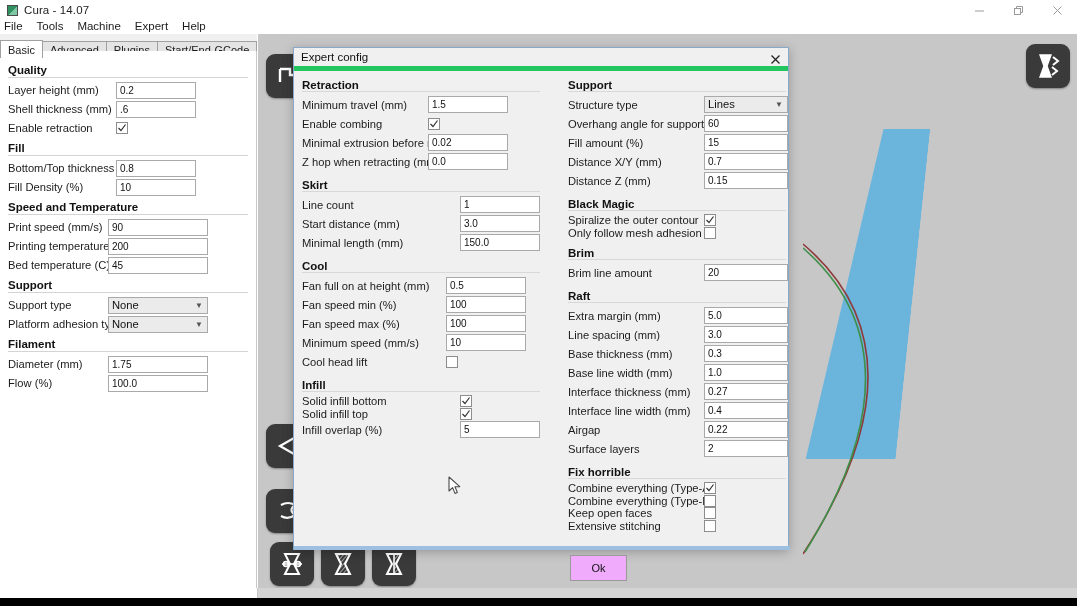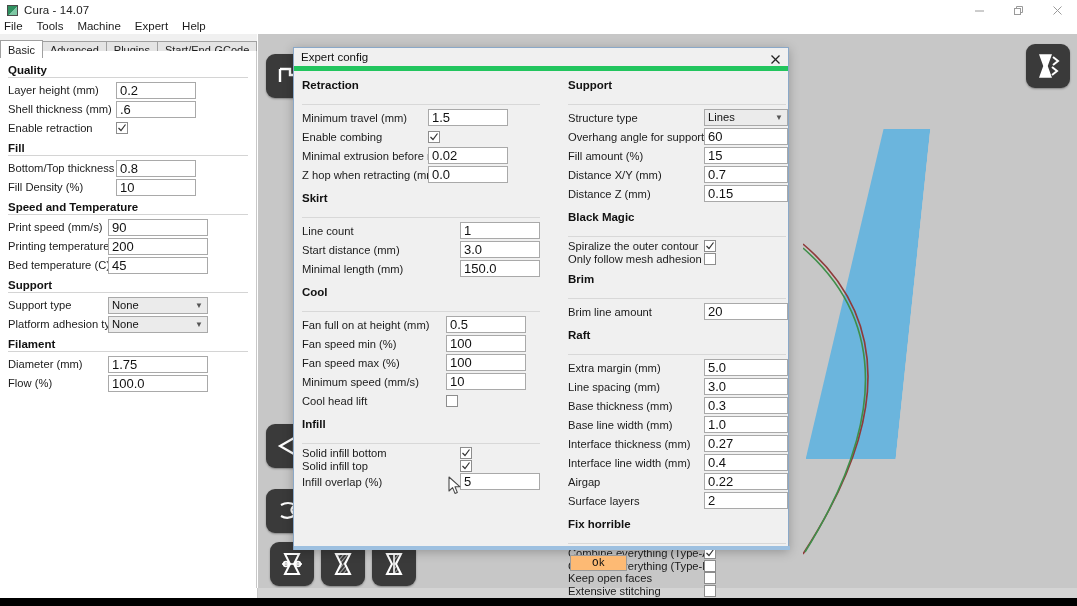--- a/index.html
+++ b/index.html
@@ -106,21 +106,21 @@
     padding-left: 8px;
   }
   .row .lbl {
     font-size: 11.2px; color: #1b1b1b;
     white-space: nowrap;
   }
   .field {
     border: 1px solid #a9a9a9;
     background: #ffffff;
     height: 17px;
-    font-size: 13px; color: #111;
+    font-size: 10px; color: #111;
     padding: 0 3px;
     line-height: 15px;
     overflow: hidden; white-space: nowrap;
   }
   .sel {
     border: 1px solid #a9a9a9;
     background: #ebebeb;
     height: 17px;
     font-size: 11.2px; color: #111;
     padding: 0 3px; line-height: 15px;
@@ -220,21 +220,21 @@
     background: #f0f0f0;
   }
   .col {
     position: absolute; top: 6px;
   }
   .col-left { left: 6px; width: 242px; }
   .col-right { left: 272px; width: 222px; }
 
   .d-grp-title {
     font-size: 11.5px; font-weight: bold; color: #111;
-    margin: 8px 0 13px 2px;
+    margin: 8px 0 0 2px;
   }
   .d-grp-title.first { margin-top: 2px; }
   .d-rule { height: 1px; background: #d8d8d8; margin: 0 2px 3px 2px; }
   .d-row {
     display: flex; align-items: center;
     height: 19px; padding-left: 2px;
   }
   .d-row .lbl {
     font-size: 11.2px; color: #1b1b1b; white-space: nowrap;
   }
@@ -255,25 +255,25 @@
   .dr-sup .field, .dr-sup .sel { width: 84px; }
   .dr-bm .lbl { width: 136px; }
   .dr-brim .lbl { width: 136px; }
   .dr-brim .field { width: 84px; }
   .dr-raft .lbl { width: 136px; }
   .dr-raft .field { width: 84px; }
   .dr-fix .lbl { width: 136px; }
 
   .okbtn {
     position: absolute; left: 276px; top: 484px;
-    width: 57px; height: 16px;
-    background: #fdba74;
+    width: 57px; height: 26px;
+    background: #f0abfc;
     border: 1px solid #9a9a9a;
     font-size: 11px; color: #111;
-    display: flex; align-items: center; justify-content: center; font-family: Liberation Mono, monospace;
+    display: flex; align-items: center; justify-content: center;
   }
   .dlg-footline {
     position: absolute; left: 0; bottom: 0;
     width: 496px; height: 4px;
     background: #9dc0e0;
   }
 
   
   .cursor {
     position: absolute; left: 448px; top: 476px;

